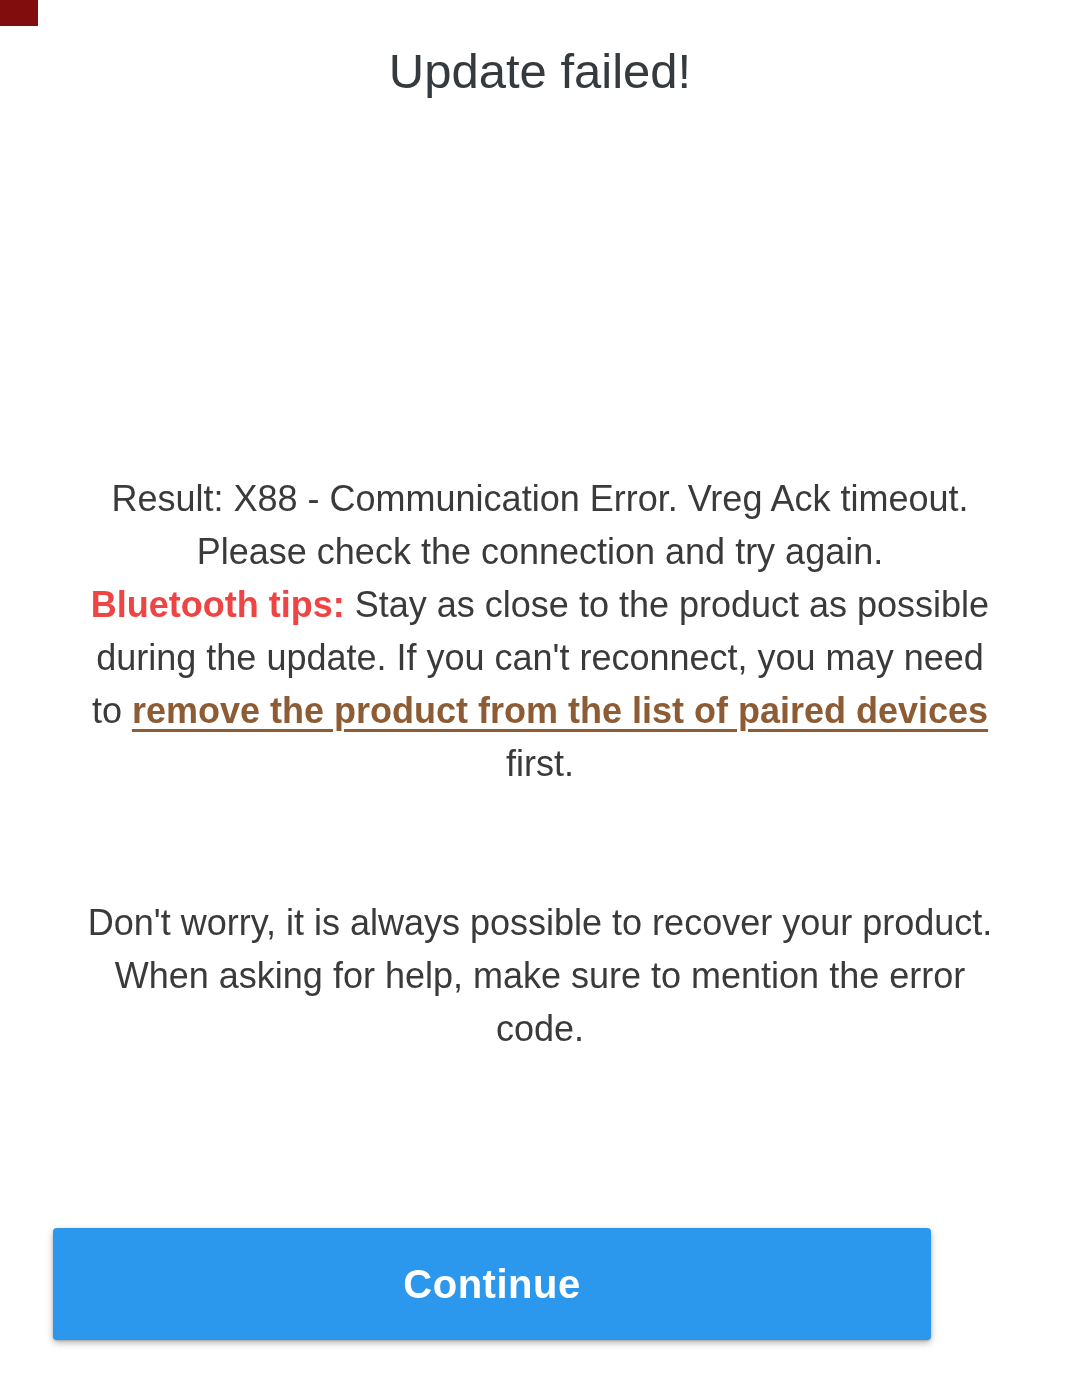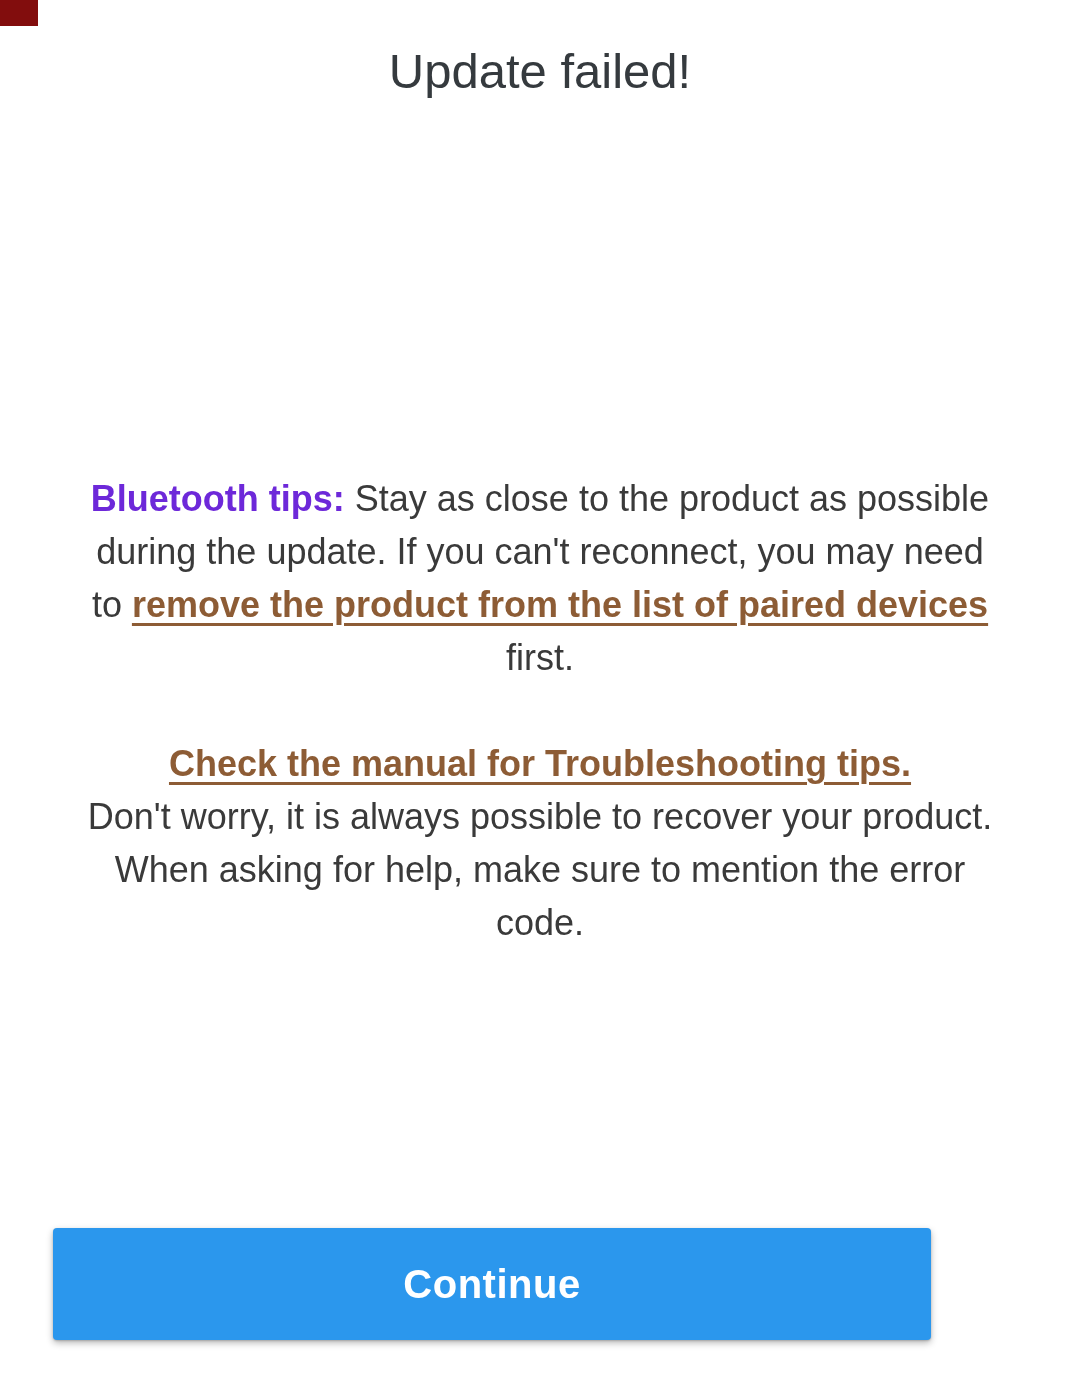--- a/index.html
+++ b/index.html
@@ -37,21 +37,21 @@
     margin-top: 317px;
     padding: 0 20px;
     text-align: center;
     font-size: 36px;
     line-height: 53px;
     color: #3a3a3a;
     white-space: pre-line;
   }
   .message b {
     font-weight: 700;
-    color: #6d28d9;
+    color: #ef4444;
   }
   .message a {
     color: #8d5c35;
     text-decoration: underline;
     text-decoration-thickness: 3px;
     text-underline-offset: 6px;
     cursor: pointer;
     font-weight: bold;
   }
 
@@ -77,24 +77,26 @@
   }
 </style>
 </head>
 <body>
 
 <div class="corner-marker"></div>
 
 <div class="page-title">Update failed!</div>
 
 <div class="message">
-  <b>Bluetooth tips:</b><span> Stay as close to the product as possible
+  <span>Result: X88 - Communication Error. Vreg Ack timeout.
+Please check the connection and try again.
+</span><b>Bluetooth tips:</b><span> Stay as close to the product as possible
 during the update. If you can't reconnect, you may need
 to </span><a>remove the product from the list of paired devices</a><span>
 first.
 
-</span><a>Check the manual for Troubleshooting tips.</a><span>
+</span><span>
 Don't worry, it is always possible to recover your product.
 When asking for help, make sure to mention the error
 code.</span>
 </div>
 
 <button class="continue-btn">Continue</button>
 
 </body></html>

